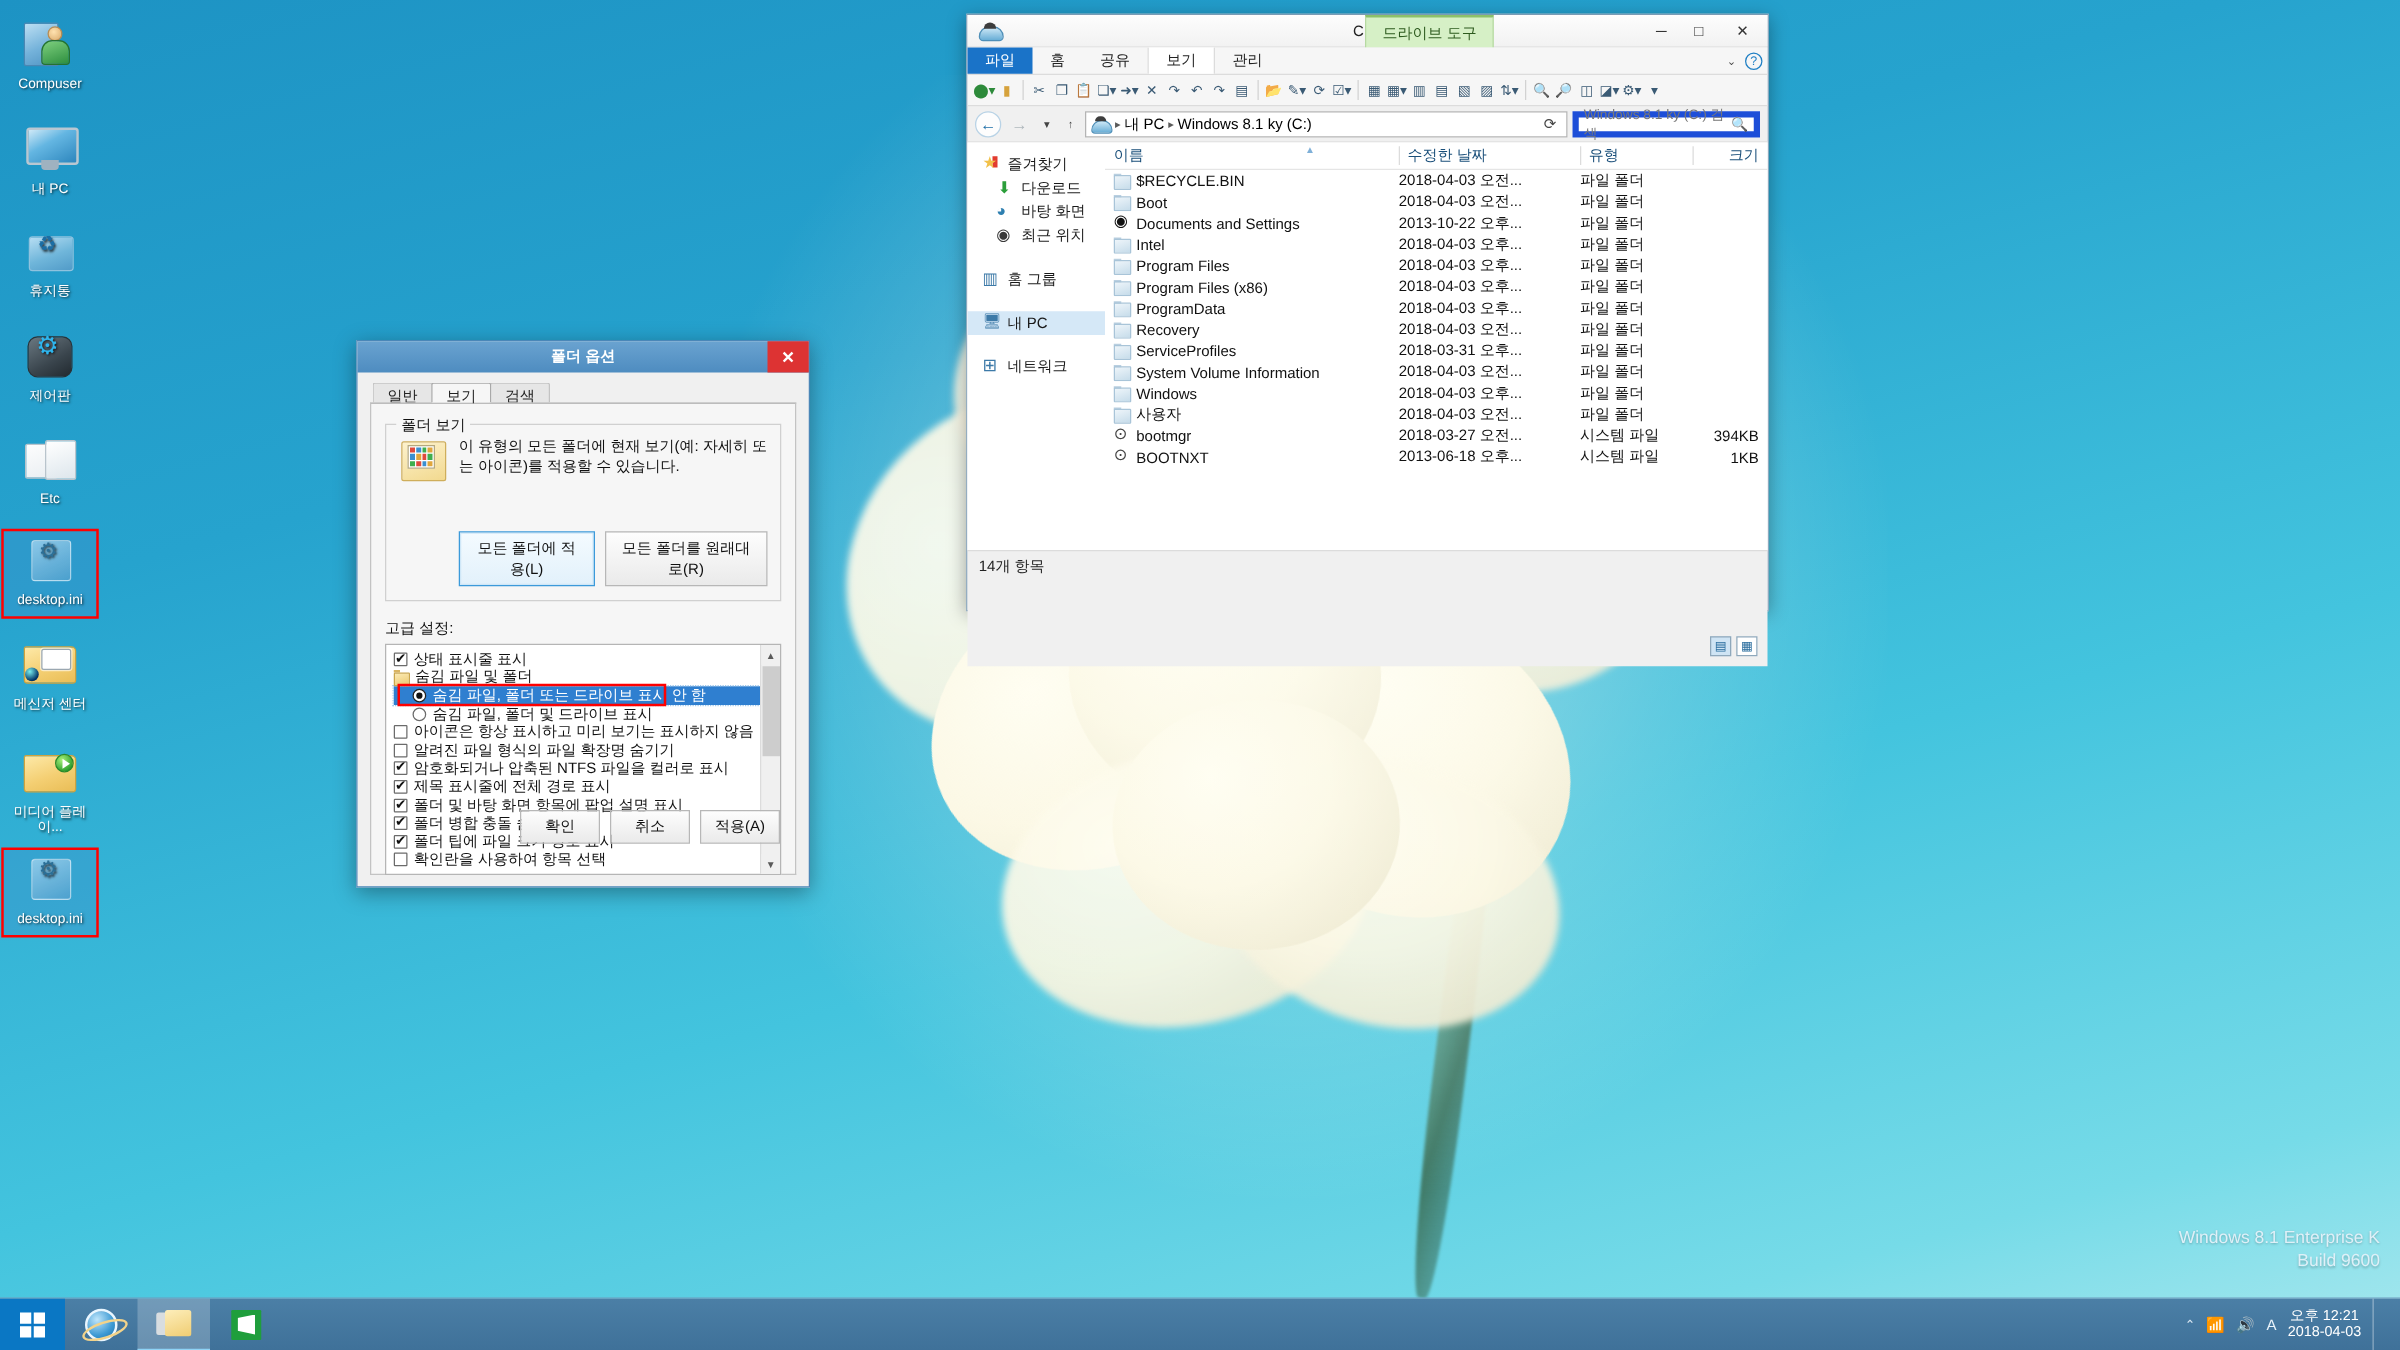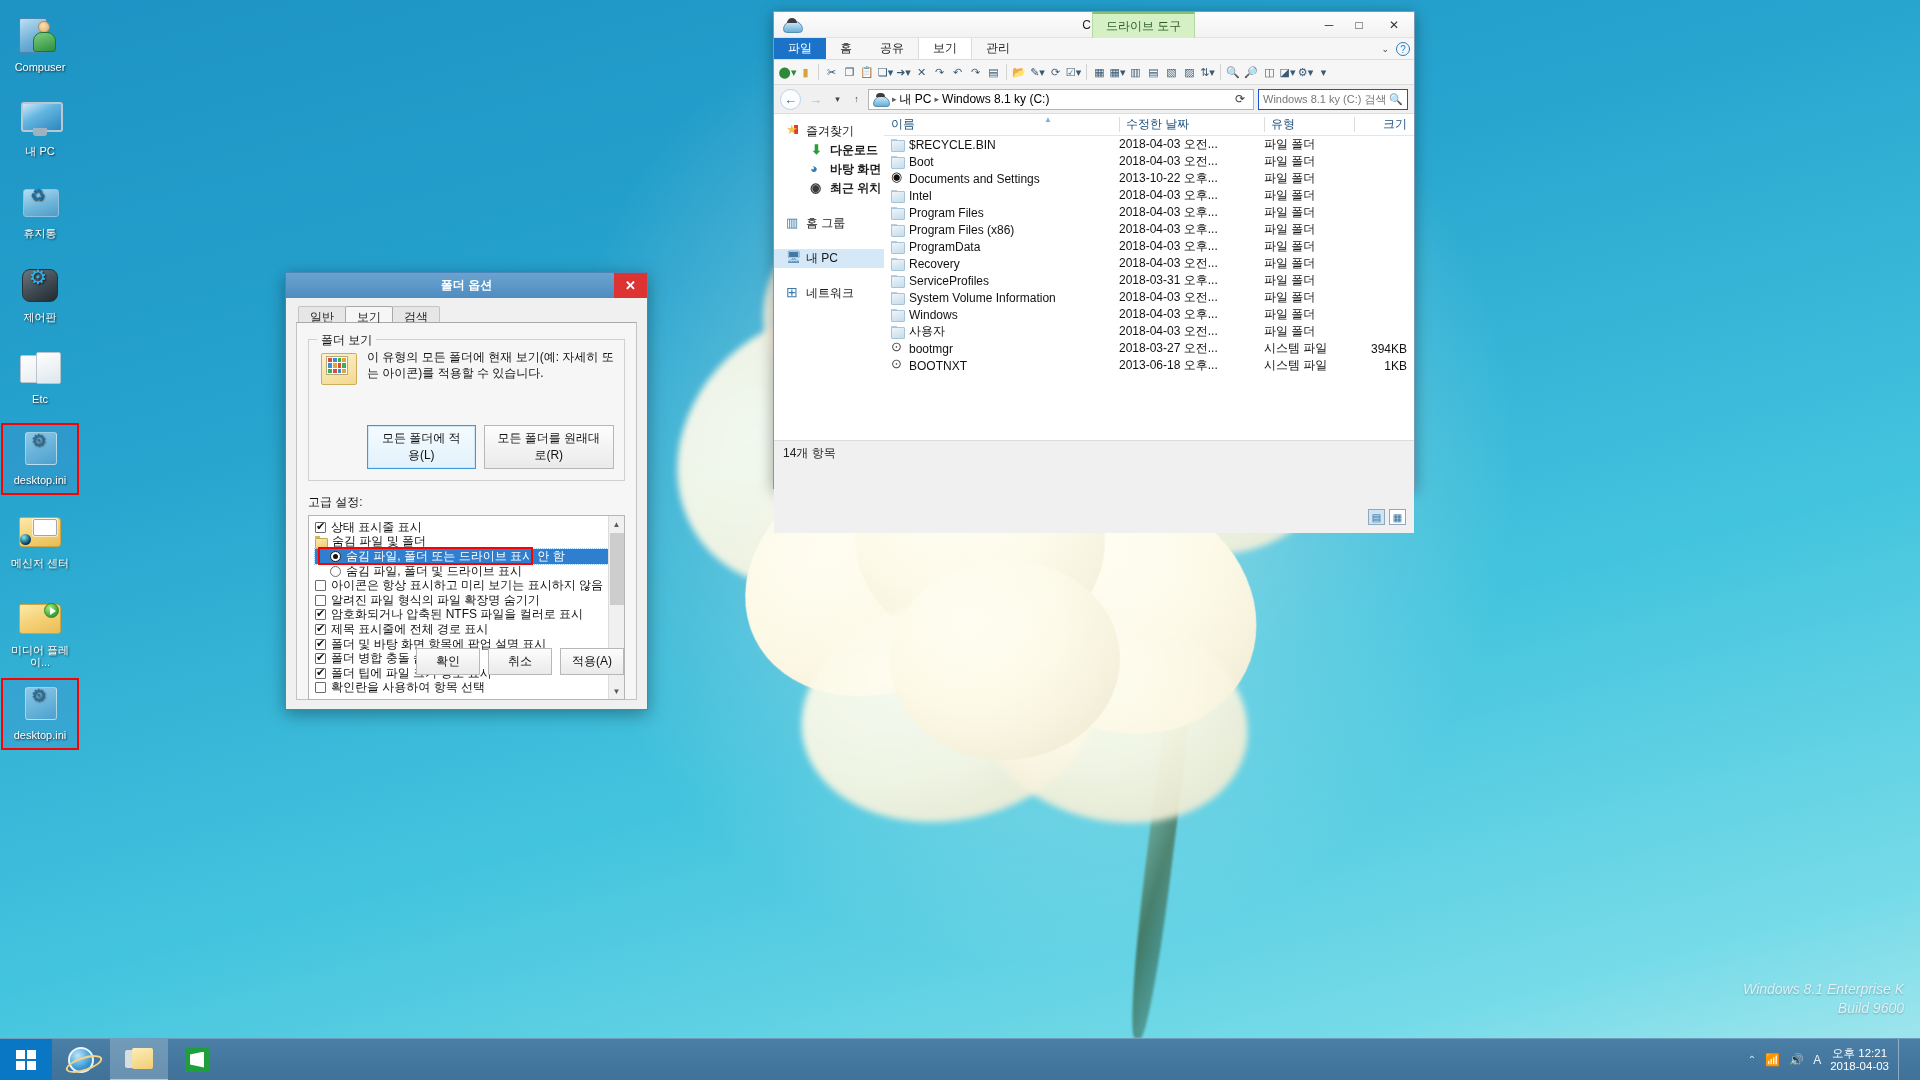--- a/index.html
+++ b/index.html
@@ -146,28 +146,28 @@
   .nav-circ.off { color:#b0b8bd; }
   .nav-small { width:15px;height:21px;display:flex;align-items:center;justify-content:center;font-size:9px;color:#444;}
   .addr-box { flex:1; height:21px;background:#fff;border:1px solid #b4b4b4;display:flex;align-items:center;
      padding:0 3px; gap:3px; font-size:12px;}
   .addr-drive { width:17px;height:12px;position:relative;flex:none; }
   .addr-drive:before{content:"";position:absolute;left:1px;top:3px;width:15px;height:9px;border-radius:8px 8px 3px 3px;
      background:linear-gradient(#cfe9f7,#69aed6);border:1px solid #4f8fb8;}
   .addr-drive:after{content:"";position:absolute;left:4px;top:0;width:9px;height:4px;border-radius:5px 5px 0 0;background:#3d3d3d;}
   .crumb-sep { color:#5a5a5a; font-size:9px; }
   .addr-refresh { width:20px;height:21px;display:flex;align-items:center;justify-content:center;color:#444;font-size:12px;}
-  .search-box { width:150px;height:21px;background:#fff;border:1px solid #1d4ed8;display:flex;align-items:center;
+  .search-box { width:150px;height:21px;background:#fff;border:5px solid #1d4ed8;display:flex;align-items:center;
      padding:0 4px;font-size:11px;color:#777;justify-content:space-between;}
   .search-box .mag { color:#444;font-size:11px; }
 
   .explorer-body { display:flex; height:327px; background:#fff; border-top:1px solid #dcdcdc;}
   .nav-pane { width:133px; background:#fff; padding:8px 0 0 0; font-size:12px; overflow:hidden;}
   .np-item { height:19px; display:flex;align-items:center; padding-left:12px; gap:5px; color:#1a1a1a;}
-  .np-item.sub { padding-left:36px;font-weight:bold; }
+  .np-item.sub { padding-left:23px; }
   .np-item.sel { background:#d5e8f7; }
   .np-ic { width:15px;height:14px;flex:none;position:relative; }
   .np-star:after{content:"★";position:absolute;left:0;top:-3px;font-size:13px;color:#f2c14a;}
   .np-star:before{content:"";position:absolute;left:8px;top:0;width:4px;height:9px;background:#e23b2e;}
   .np-dl:after{content:"⬇";position:absolute;left:1px;top:-2px;font-size:13px;color:#2b9e3a;}
   .np-desk:after{content:"◕";position:absolute;left:0;top:-2px;font-size:13px;color:#2e7fb0;}
   .np-rec:after{content:"◉";position:absolute;left:0;top:-2px;font-size:13px;color:#3a3a3a;}
   .np-home:after{content:"▥";position:absolute;left:0;top:-2px;font-size:13px;color:#3d7aa8;}
   .np-pc:after{content:"🖥";position:absolute;left:0;top:-2px;font-size:12px;color:#3d7aa8;}
   .np-net:after{content:"⊞";position:absolute;left:0;top:-3px;font-size:14px;color:#3d7aa8;}
@@ -281,21 +281,21 @@
   .store-ic { width:24px;height:24px;background:#1f9e3c;position:relative;border-radius:1px;}
   .store-ic:after{content:"";position:absolute;left:5px;top:4px;width:14px;height:16px;background:#fff;
     clip-path:polygon(0 18%,100% 0,100% 100%,0 82%);}
   #tray { margin-left:auto; display:flex; align-items:center; gap:9px; padding-right:14px; color:#fff; font-size:11px;}
   .tray-ic { font-size:12px; color:#e9f3fa; }
   #clock { text-align:center; line-height:13px; font-size:11.5px; color:#fff; }
   #showdesk { width:8px; height:42px; border-left:1px solid rgba(255,255,255,.4); }
   #tray-chev { font-size:10px; color:#dce9f3; }
 
   #watermark { position:absolute; right:16px; bottom:62px; text-align:right; color:#dff0f8;
-     font-size:14px; line-height:19px; text-shadow:0 1px 2px rgba(0,0,0,.25);font-style:italic; }
+     font-size:14px; line-height:19px; text-shadow:0 1px 2px rgba(0,0,0,.25); }
 </style>
 </head>
 <body>
 
 <div id="wallpaper">
   <div id="wp-sky"></div>
   <div id="stem"></div>
   <div id="flower">
     <div class="petal soft" style="left:120px;top:40px;width:330px;height:250px;transform:rotate(-18deg);"></div>
     <div class="petal soft" style="left:300px;top:10px;width:300px;height:230px;transform:rotate(14deg);"></div>

